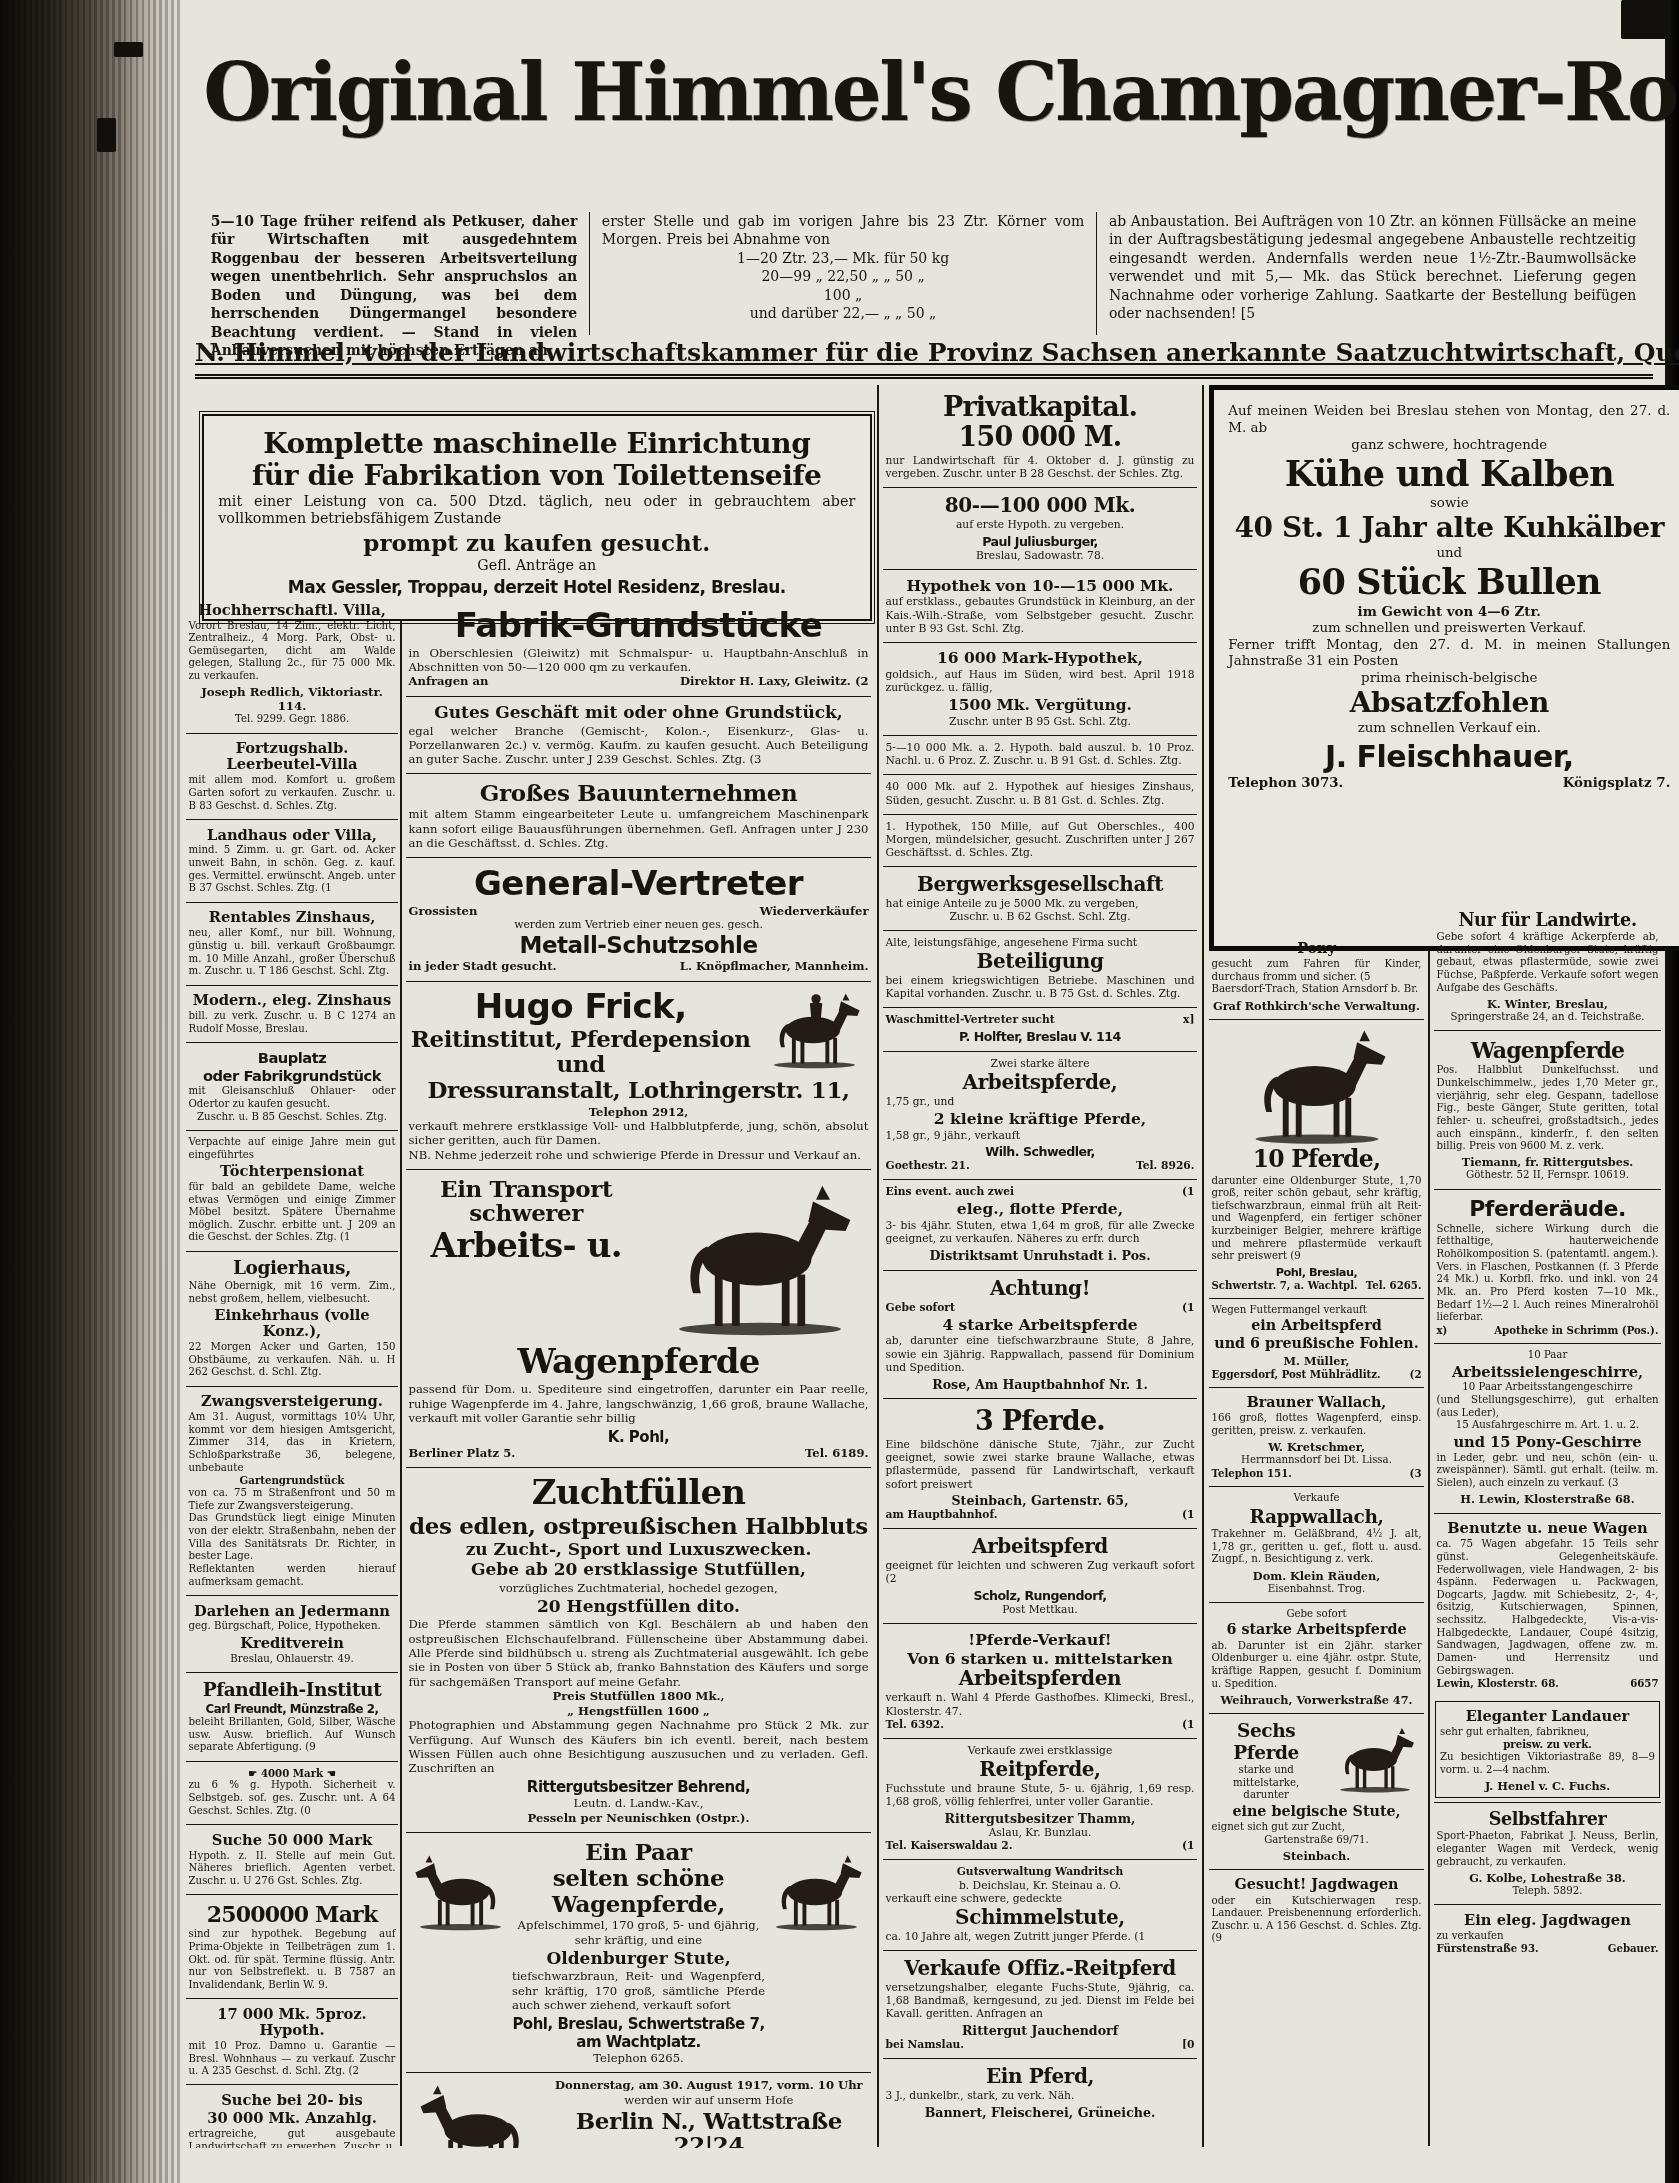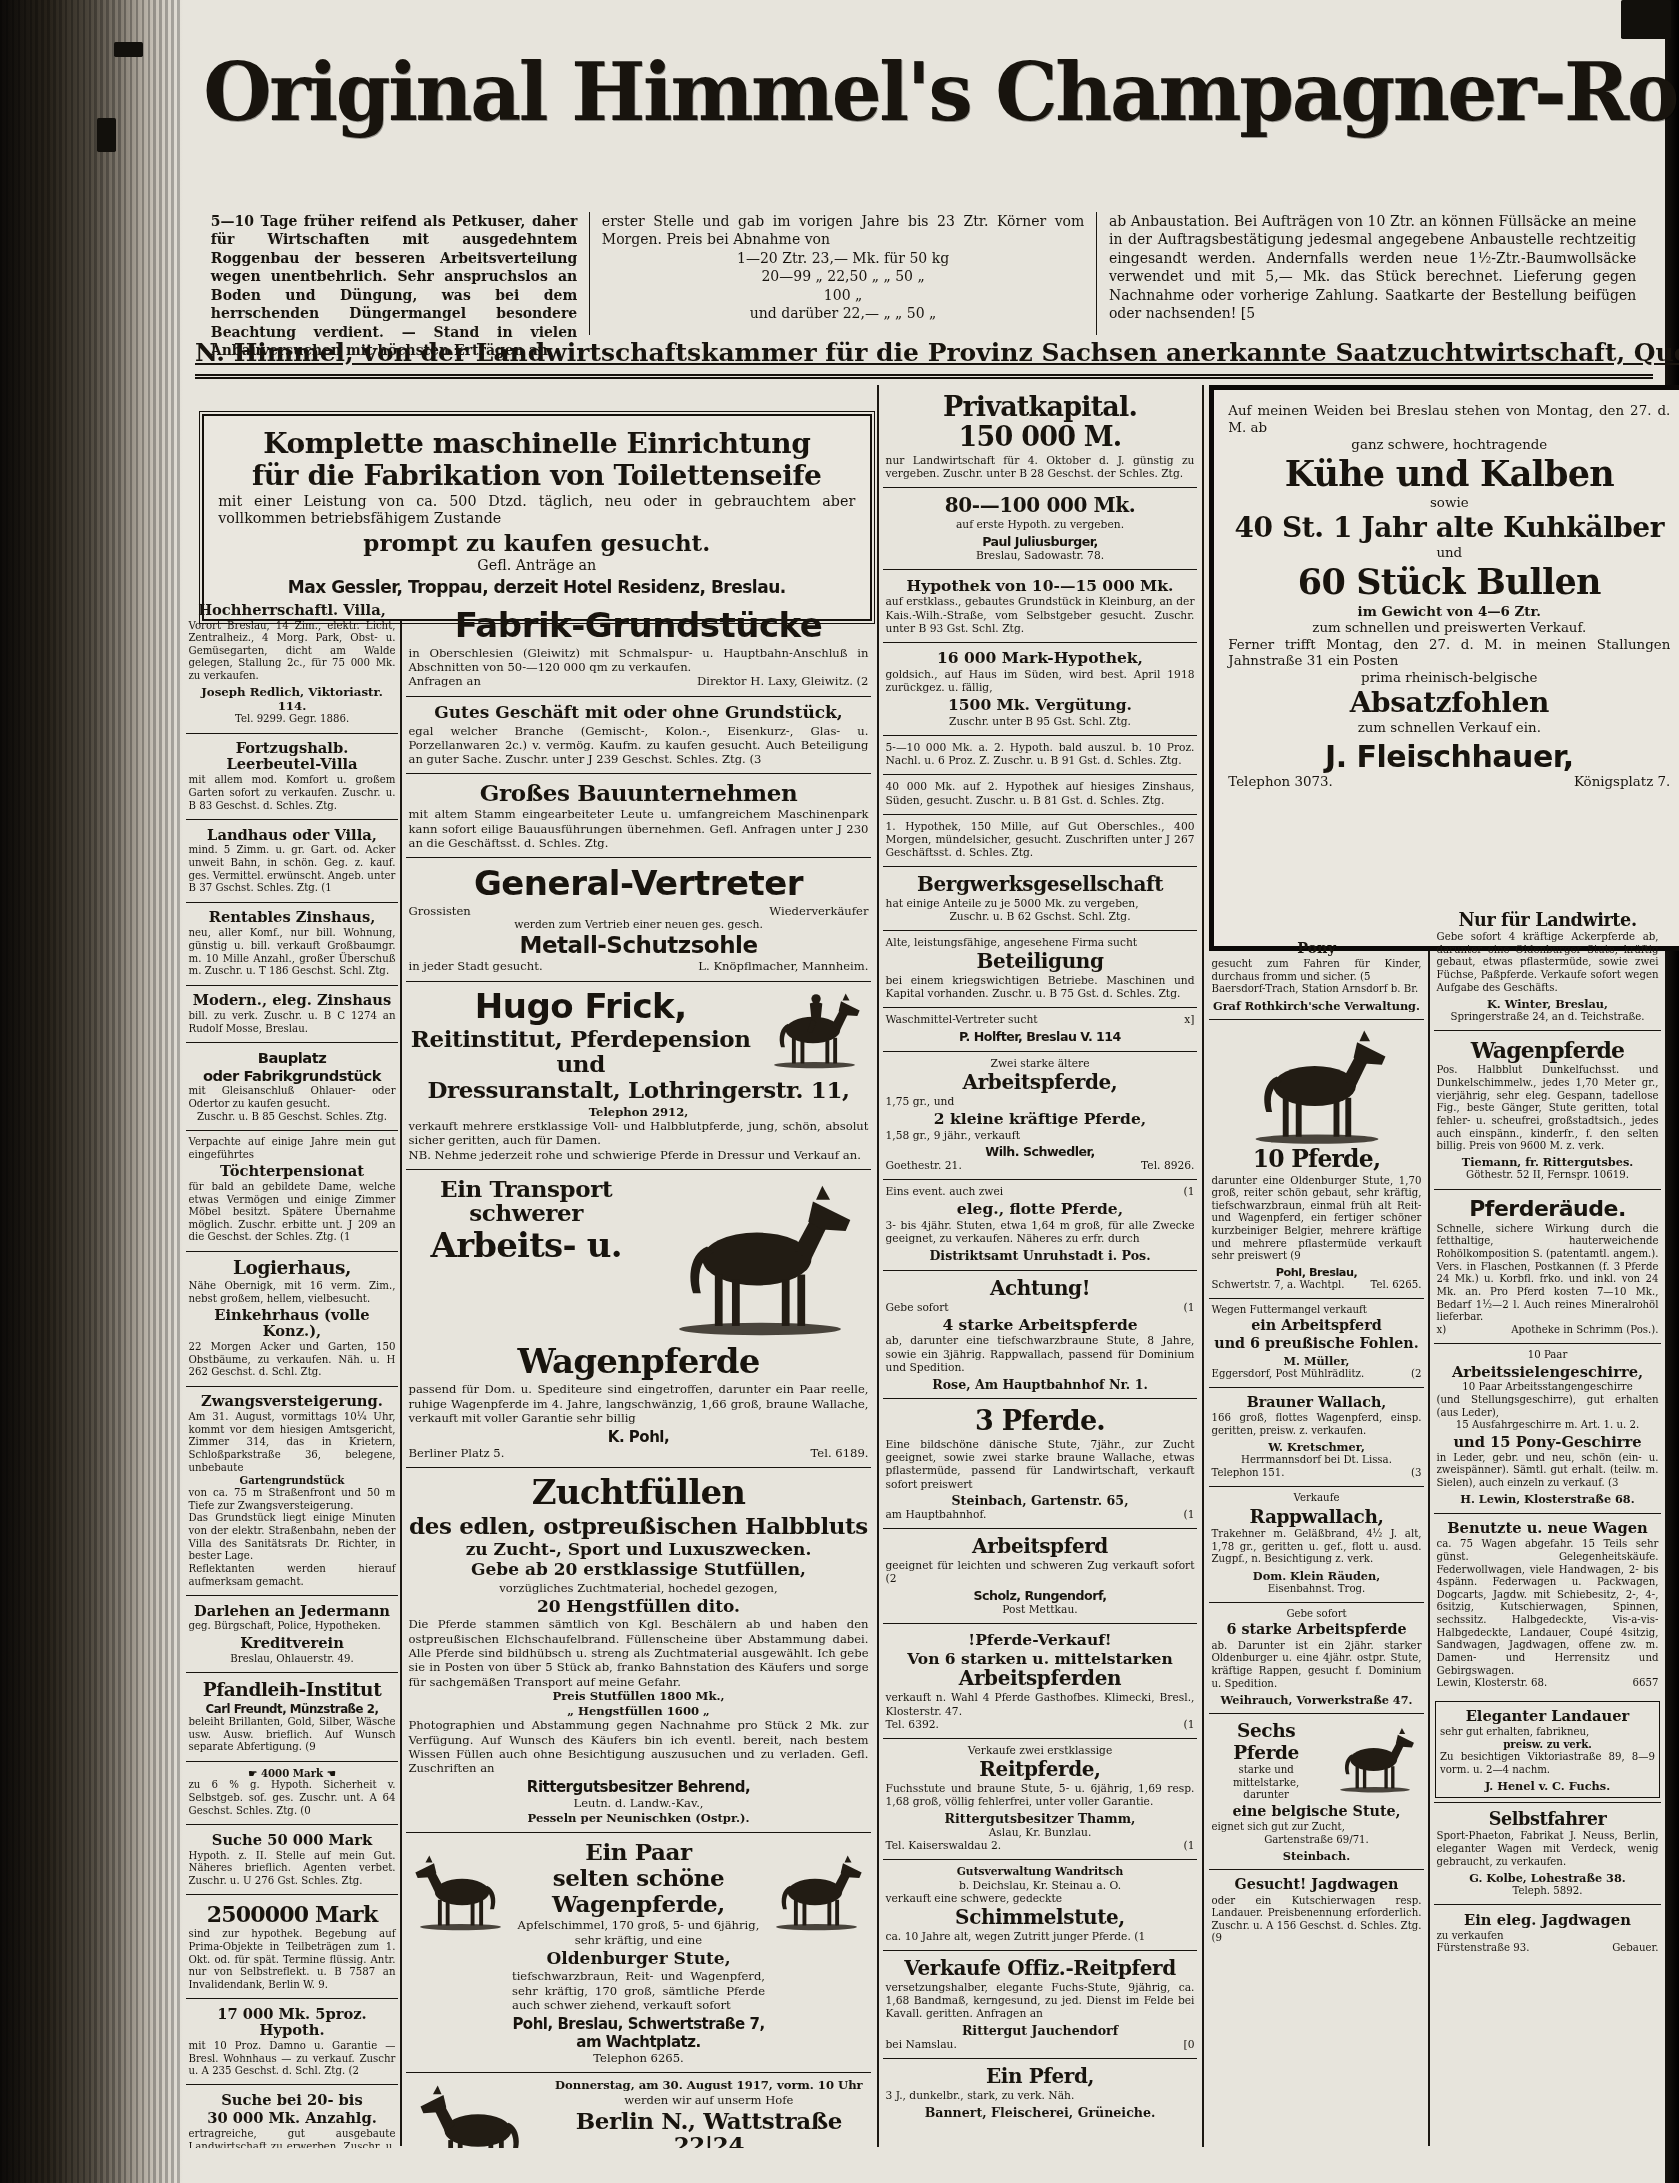--- a/index.html
+++ b/index.html
@@ -51,21 +51,21 @@
 
   .l-b{font-size:var(--b);line-height:1.24;text-align:justify;}
   .l-c{font-size:var(--b);line-height:1.24;text-align:center;}
   .l-bb{font-size:var(--b);line-height:1.26;text-align:center;font-weight:bold;}
   .l-sm{font-size:calc(var(--b) - 0.8px);text-align:center;}
   .l-d1{font-size:var(--d1);font-weight:bold;text-align:center;line-height:1.05;margin:2.5px 0;letter-spacing:-0.8px;}
   .l-d2{font-size:var(--d2);font-weight:bold;text-align:center;line-height:1.07;margin:1.7px 0;letter-spacing:-0.4px;}
   .l-d3{font-size:var(--d3);font-weight:bold;text-align:center;line-height:1.1;margin:1.7px 0;}
   .l-sig{font-size:var(--sig);font-weight:bold;text-align:center;margin-top:2.5px;}
   .l-sans{font-family:"DejaVu Sans",sans-serif;letter-spacing:-0.5px;}
-  .l-sp{display:flex;justify-content:space-between;gap:6.7px;font-size:var(--b);font-weight:normal;line-height:1.25;}
+  .l-sp{display:flex;justify-content:space-between;gap:6.7px;font-size:var(--b);font-weight:bold;line-height:1.25;}
   .l-sp span{white-space:normal;text-align:left;}
   .l-sp span+span{text-align:right;}
 
   .ill{line-height:0;}
   .ill svg{width:100%;height:100%;}
   .ill-right{float:right;margin:1.7px 0 3.4px 6.7px;}
   .ill-left{float:left;margin:1.7px 6.7px 3.4px 0;}
   .ill-top{margin:1.7px auto 0;}
   .ill-abs{position:absolute;top:13.4px;}
   .ill-abs.at-left{left:0;}

